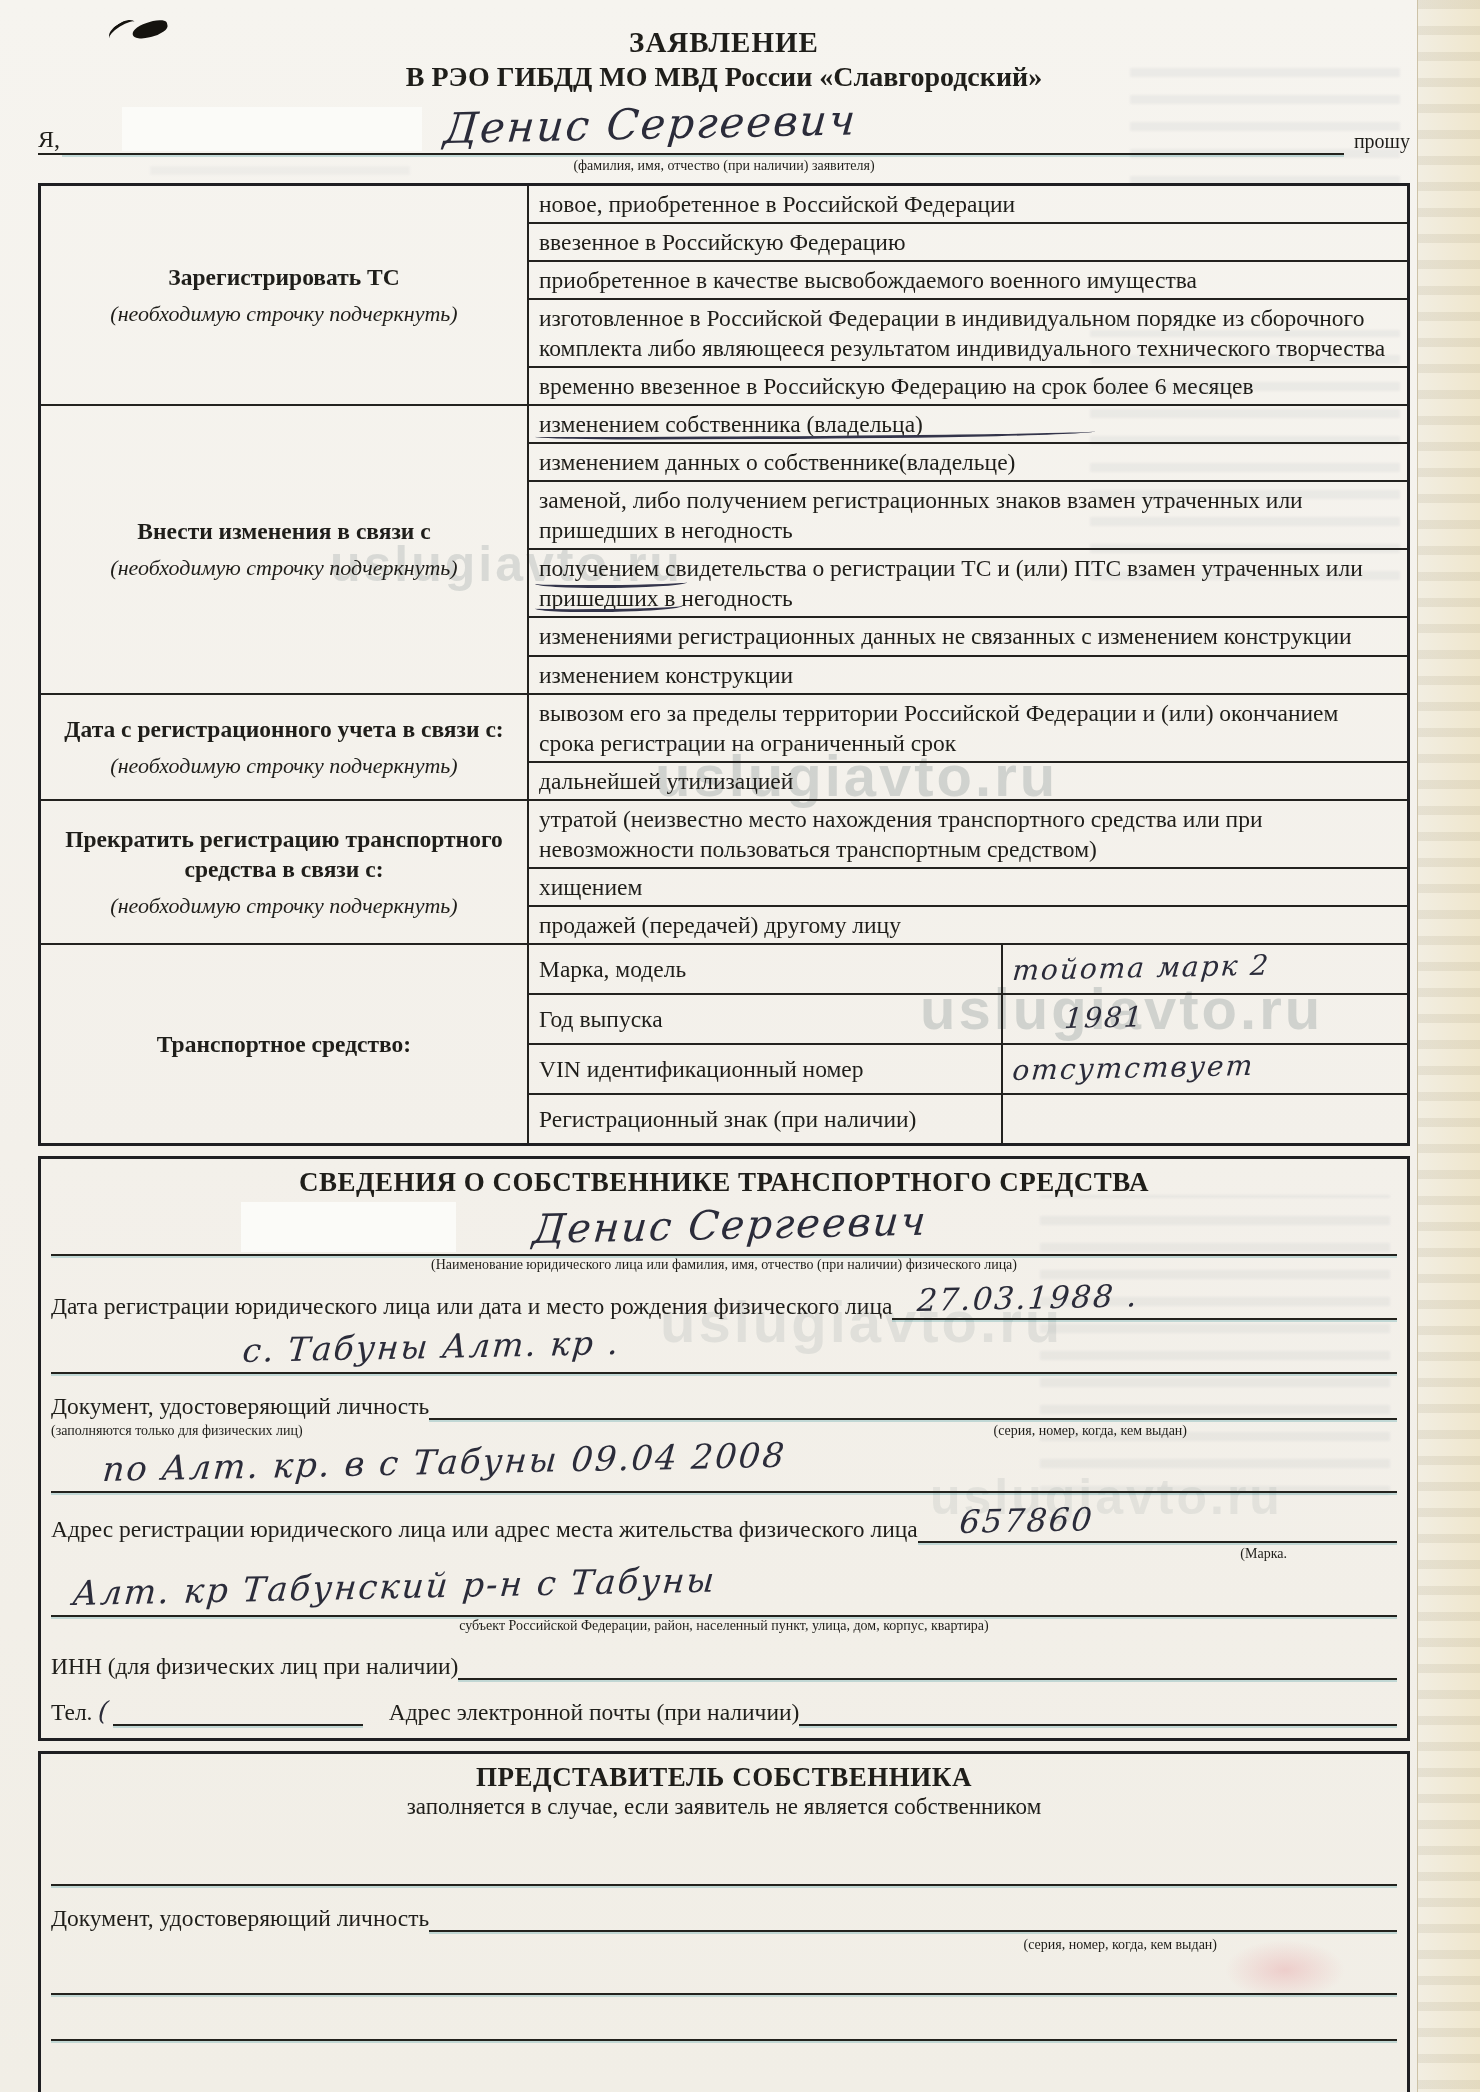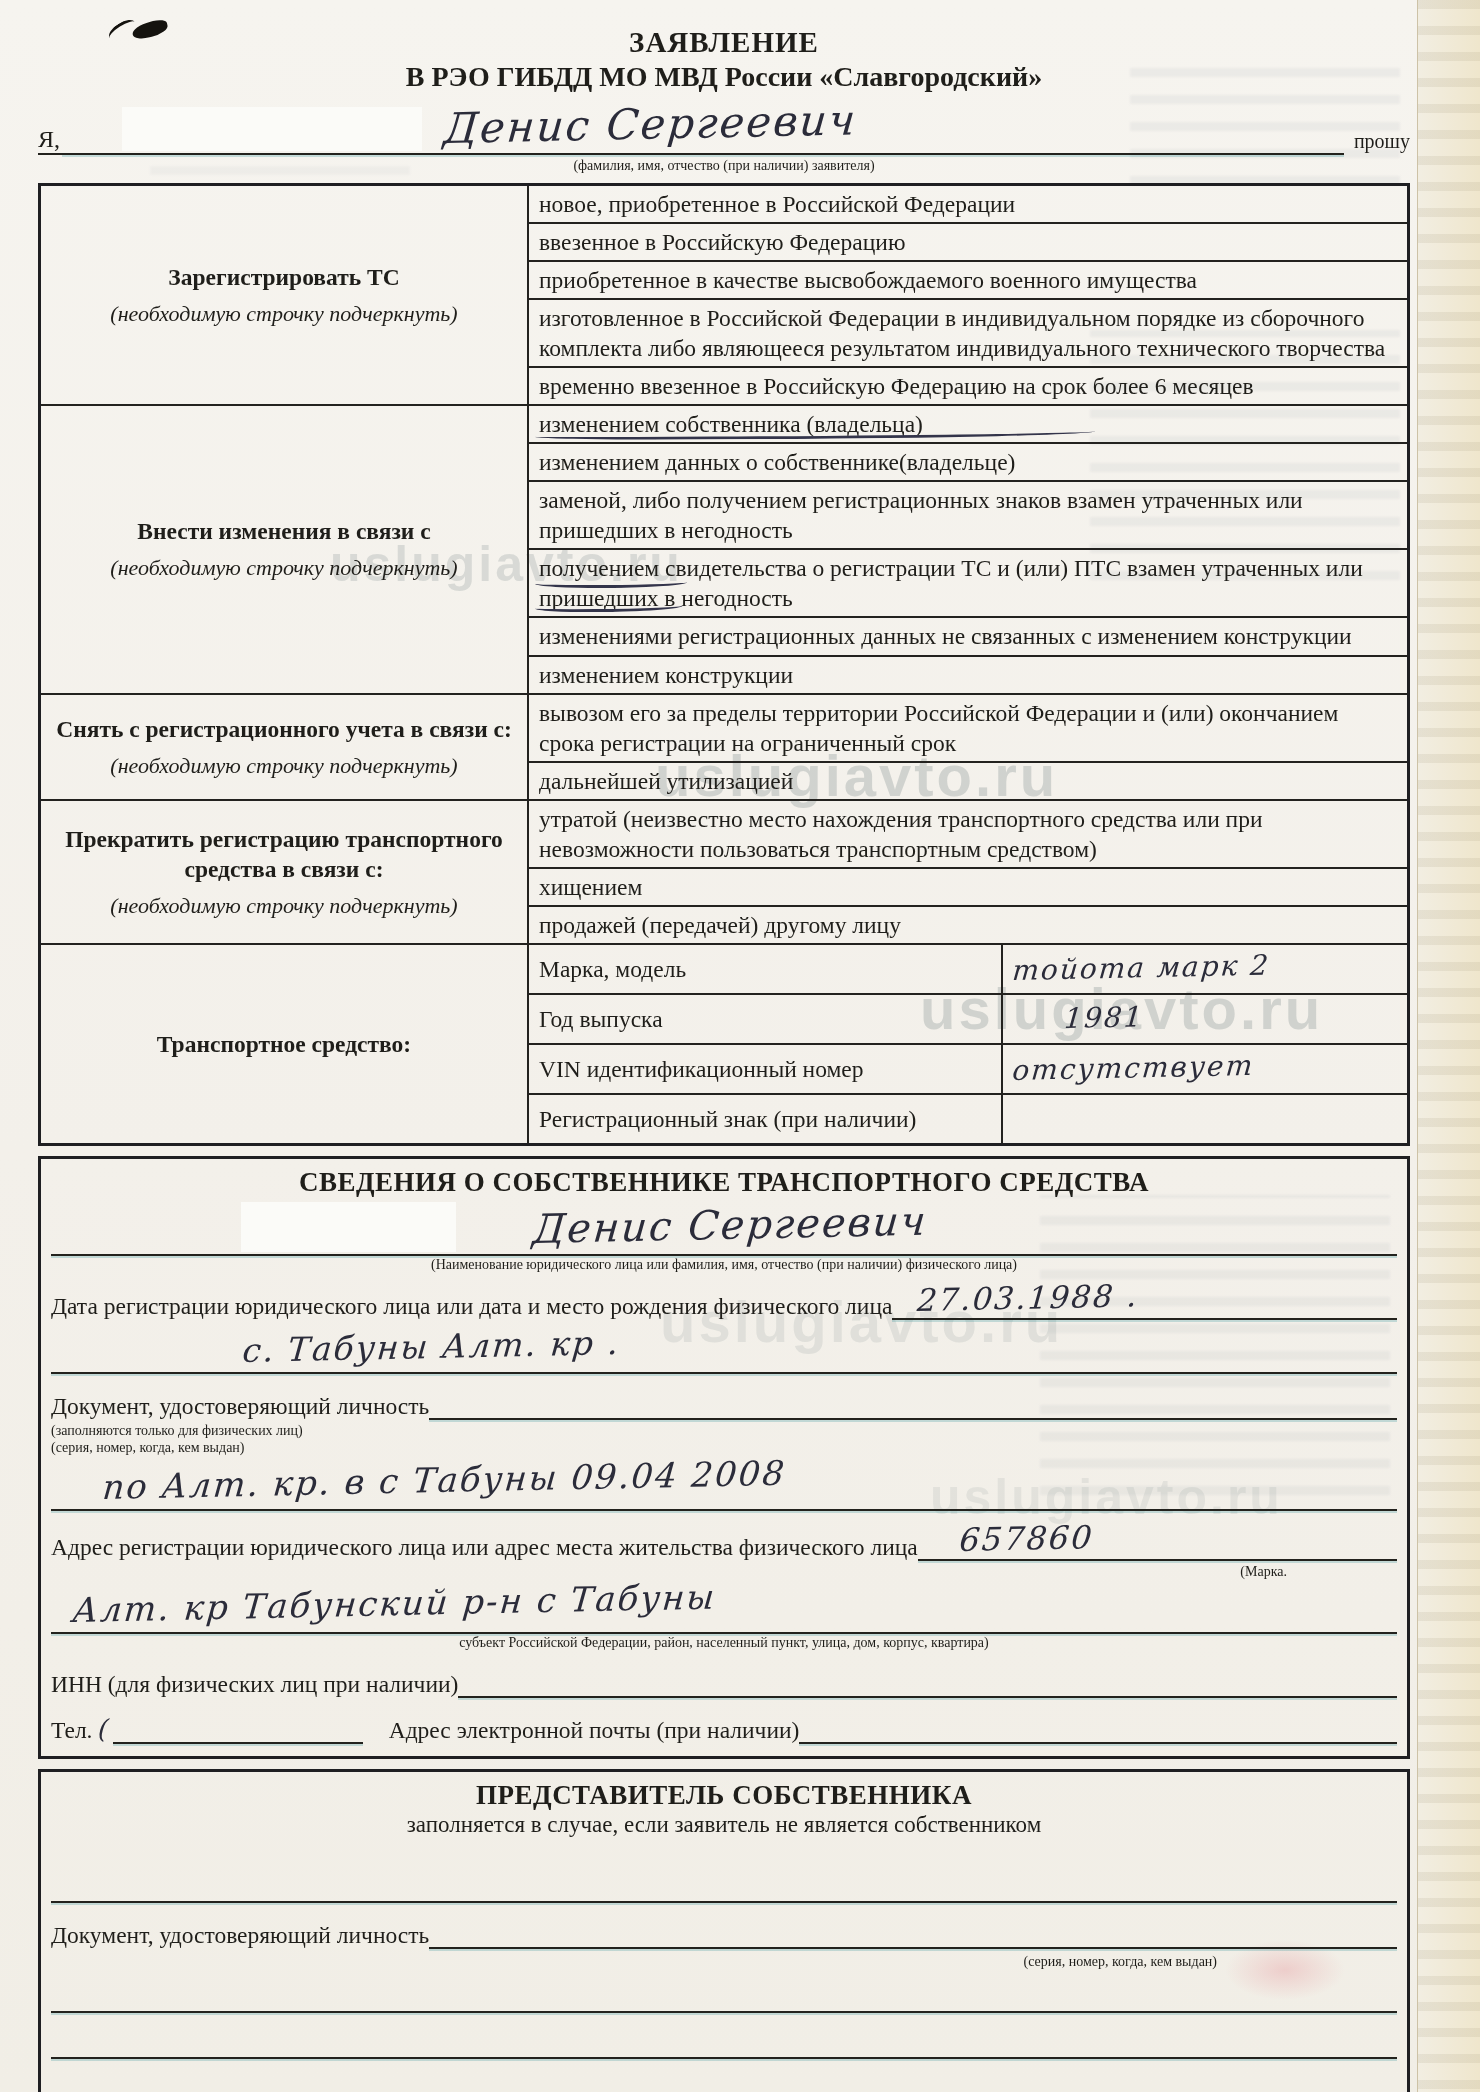--- a/index.html
+++ b/index.html
@@ -74,21 +74,21 @@
   .full{display:block;position:relative;height:52px;}
   .owner-name{position:relative;height:56px;border-bottom:2.5px solid #23221d;box-shadow:0 2px 0 rgba(20,130,140,.22);}
   .redact2{position:absolute;left:190px;bottom:2px;width:215px;height:50px;background:#fbfbf8;}
   .hw-owner{position:absolute;left:480px;bottom:2px;font-size:40px;}
   .hw-bdate{position:absolute;left:24px;bottom:0;font-size:31px;}
   .hw-bplace{position:absolute;left:190px;bottom:2px;font-size:33px;}
   .hw-docv{position:absolute;left:50px;bottom:2px;font-size:34px;}
   .hw-post{position:absolute;left:40px;bottom:0;font-size:32px;}
   .hw-addr{position:absolute;left:20px;bottom:2px;font-size:34px;}
   .hw-paren{font-size:26px;margin:0 4px;}
-  .cap-row{display:flex;justify-content:space-between;margin-top:2px;flex-direction:column;}
+  .cap-row{display:flex;justify-content:space-between;margin-top:2px;}
   .cap-right{text-align:right;margin-right:110px;margin-top:2px;}
   .ml{margin-left:26px;}
   .w240{width:250px;height:30px;position:relative;}
   .mt14{margin-top:14px;}
 </style>
 </head>
 <body>
 
 <div class="page">
 
@@ -174,21 +174,21 @@
         </tr>
         <tr>
             <td class="opt" colspan="2">изменениями регистрационных данных не связанных с изменением конструкции</td>
           </tr>
         <tr>
             <td class="opt" colspan="2">изменением конструкции</td>
           </tr>
 
         <tr>
           <td class="head" rowspan="2">
-            <div>Снять с регистрационного учета в связи с:</div>
+            <div>Дата с регистрационного учета в связи с:</div>
             <div class="hn">(необходимую строчку подчеркнуть)</div>
           </td>
           <td class="opt" colspan="2">вывозом его за пределы территории Российской Федерации и (или) окончанием срока регистрации на ограниченный срок</td>
         </tr>
         <tr>
             <td class="opt" colspan="2">дальнейшей утилизацией</td>
           </tr>
 
         <tr>
           <td class="head" rowspan="3">

